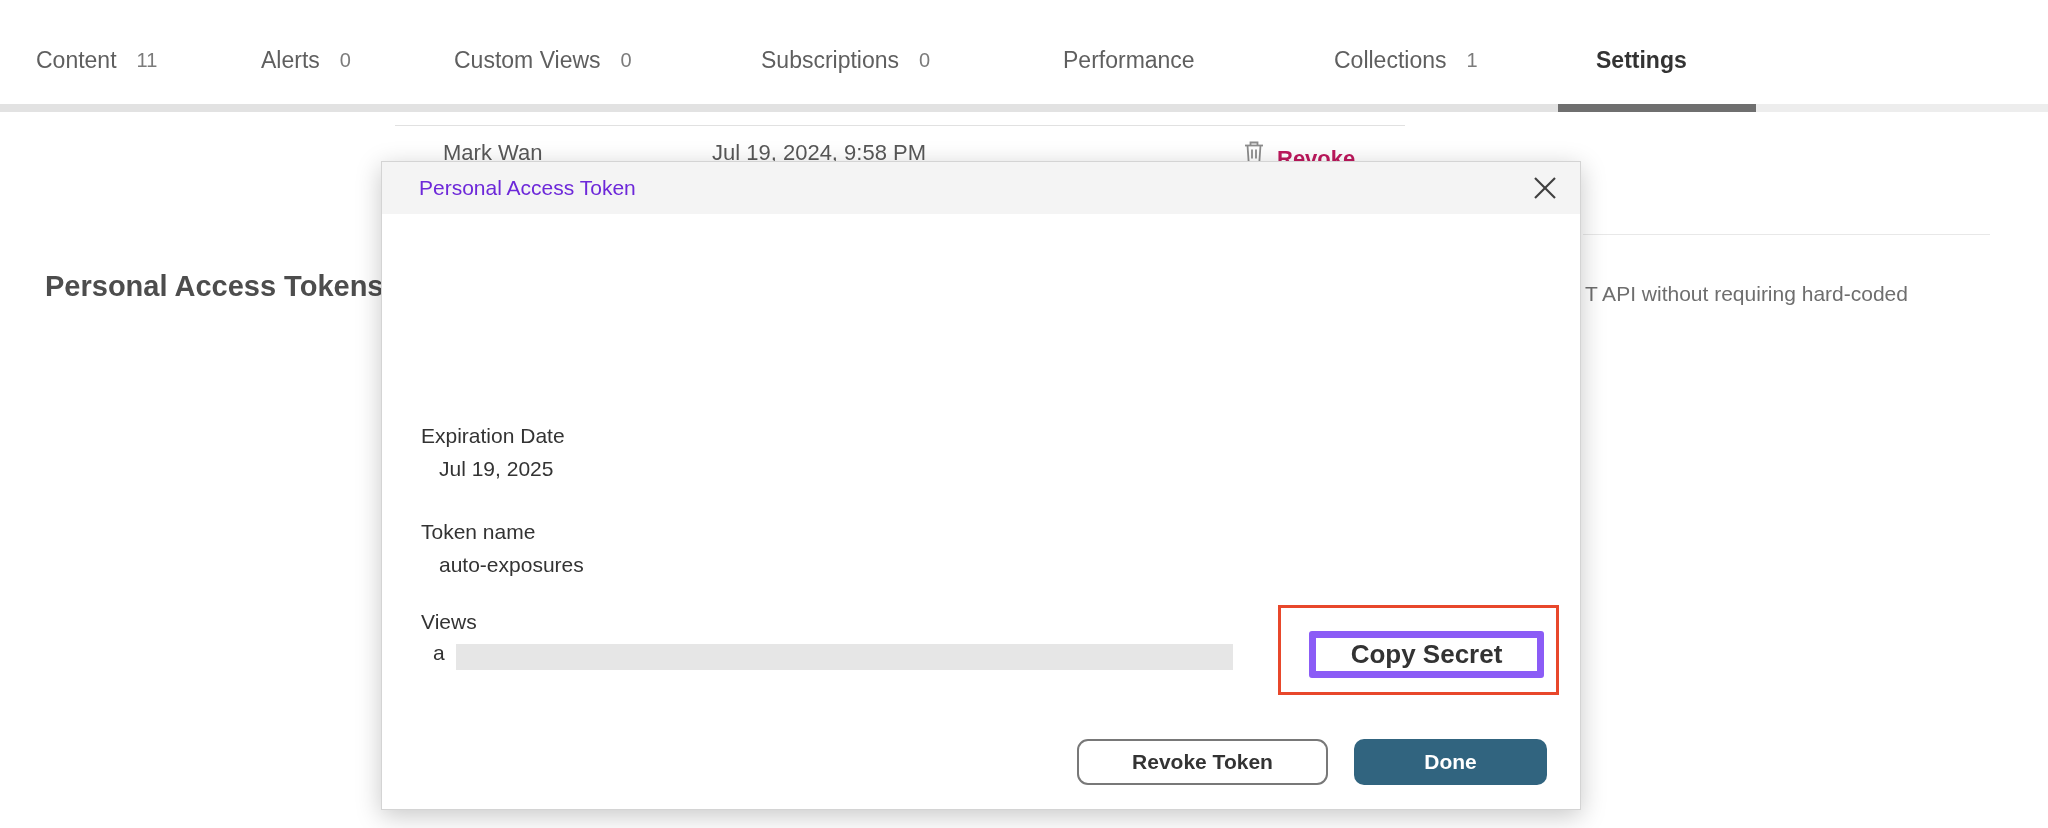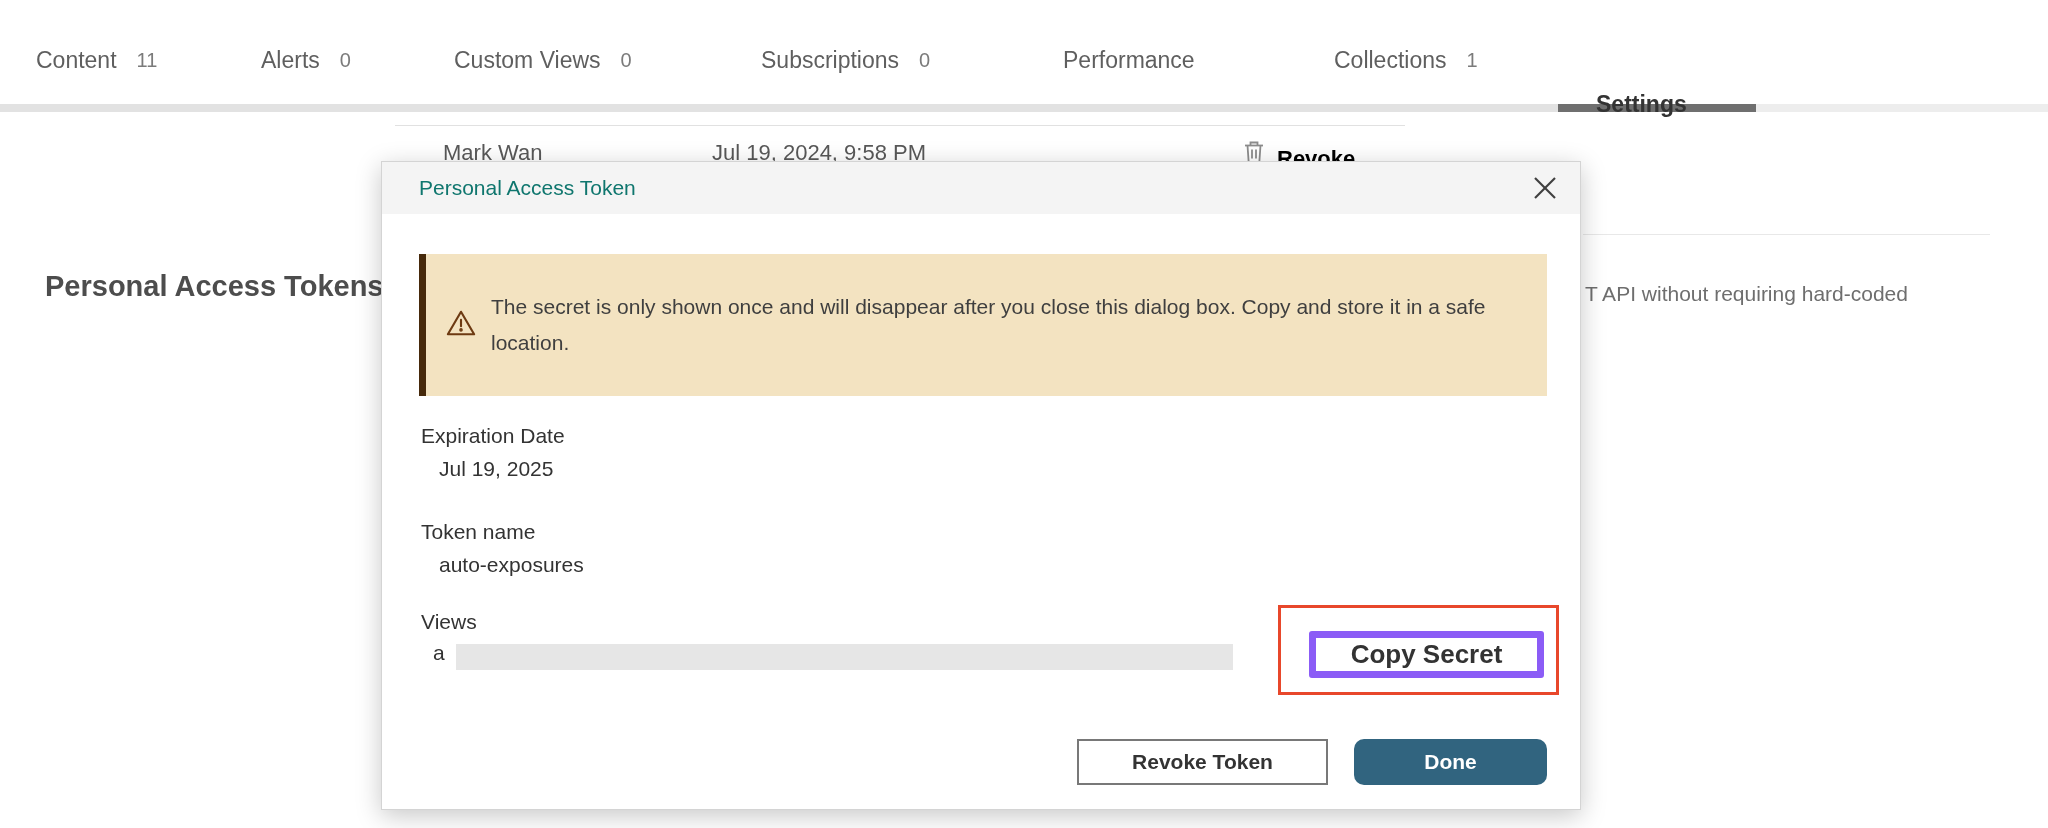--- a/index.html
+++ b/index.html
@@ -6,44 +6,44 @@
   html,body { background:#fff; }
   #app {
     position:relative; width:2048px; height:828px; overflow:hidden;
     font-family:"Liberation Sans", sans-serif; color:#333; background:#fff;
   }
 
   
   .tab { position:absolute; top:47px; display:flex; align-items:center; gap:20px;
          font-size:23px; color:#5f5f5f; cursor:pointer; }
   .tab .count { font-size:20px; color:#7b7b7b; }
-  .tab.active { font-weight:bold; color:#333;margin-top:44px; }
+  .tab.active { font-weight:bold; color:#333; }
   .tab-track { position:absolute; top:104px; left:0; width:2048px; height:8px; background:#e2e2e2; }
   .tab-track-right { position:absolute; top:104px; left:1756px; width:292px; height:8px; background:#ededed; }
   .tab-indicator { position:absolute; top:104px; left:1558px; width:198px; height:8px; background:#6f6f6f; }
 
   
   .bg-row-clip { position:absolute; top:0; left:0; width:2048px; height:163px; overflow:hidden; }
   .bg-row-border { position:absolute; top:125px; left:395px; width:1010px; height:1px; background:#e1e1e1; }
   .bg-owner { position:absolute; top:140px; left:415px; font-size:22px; color:#585858;margin-left:28px; }
   .bg-date  { position:absolute; top:140px; left:712px; font-size:22px; color:#585858; }
   .bg-trash { position:absolute; top:139px; left:1243px; }
-  .bg-revoke{ position:absolute; top:146px; left:1277px; font-size:22px; font-weight:bold; color:#000000; }
+  .bg-revoke{ position:absolute; top:146px; left:1277px; font-size:22px; font-weight:bold; color:#be185d; }
   .section-heading { position:absolute; top:270px; left:45px; font-size:29px; font-weight:bold; color:#4d4d4d; }
   .right-divider { position:absolute; top:234px; left:1583px; width:407px; height:1px; background:#e8e8e8; }
   .right-fragment { position:absolute; top:282px; left:1585px; font-size:21px; color:#6e6e6e; white-space:nowrap; }
 
   
   .dialog {
     position:absolute; left:381px; top:161px; width:1200px; height:649px;
     background:#fff; border:1px solid #d4d4d4;
     box-shadow:0 6px 24px rgba(0,0,0,0.22);
   }
   .dialog-header { position:relative; height:52px; background:#f4f4f4; }
-  .dialog-title { position:absolute; left:37px; top:0; line-height:52px; font-size:21px; color:#0f766e; }
+  .dialog-title { position:absolute; left:37px; top:0; line-height:52px; font-size:21px; color:#6d28d9; }
   .dialog-close { position:absolute; right:22px; top:13px; width:26px; height:26px; cursor:pointer; }
 
   .warn-banner {
     position:absolute; left:37px; top:92px; width:1128px; height:142px;
     background:#f3e3c1; border-left:7px solid #46290b;
     display:flex; align-items:center;
   }
   .warn-icon { flex:0 0 auto; margin-left:20px; }
   .warn-text { margin-left:15px; width:1000px; font-size:21px; line-height:36px; color:#3f3f3f; }
 
@@ -61,21 +61,21 @@
     font-family:"Liberation Sans", sans-serif;
     font-size:26px; font-weight:bold; color:#333; cursor:pointer;
   }
   .annotation-box {
     position:absolute; left:896px; top:443px; width:281px; height:90px;
     border:3px solid #e8472b; pointer-events:none; z-index:5;
   }
 
   .revoke-btn {
     position:absolute; left:695px; top:577px; width:251px; height:46px;
-    background:#fff; border:2px solid #787878; border-radius:0;
+    background:#fff; border:2px solid #787878; border-radius:11px;
     font-family:"Liberation Sans", sans-serif;
     font-size:21px; font-weight:bold; color:#333; cursor:pointer;
   }
   .done-btn {
     position:absolute; left:972px; top:577px; width:193px; height:46px;
     background:#31647f; border:none; border-radius:10px;
     font-family:"Liberation Sans", sans-serif;
     font-size:21px; font-weight:bold; color:#fff; cursor:pointer;
   }
 </style>
@@ -139,30 +139,20 @@
     <div class="dialog-header">
       <div class="dialog-title">Personal Access Token</div>
       <div class="dialog-close">
         <svg width="26" height="26" viewBox="0 0 26 26" stroke="#3f3f3f" stroke-width="2.2">
           <line x1="3" y1="3" x2="23" y2="23"></line>
             <line x1="23" y1="3" x2="3" y2="23"></line>
         </svg>
       </div>
     </div>
 
-    <div class="warn-banner">
-      <span class="warn-icon">
-        <svg width="30" height="28" viewBox="0 0 24 22" fill="none" stroke="#6d3a12" stroke-width="1.7" stroke-linejoin="round" stroke-linecap="round">
-          <path d="M12 2 L22.5 20 H1.5 Z"></path>
-          <line x1="12" y1="8.5" x2="12" y2="13.5"></line>
-          <circle cx="12" cy="16.5" r="0.6" fill="#6d3a12"></circle>
-        </svg>
-      </span>
-      <div class="warn-text">The secret is only shown once and will disappear after you close this dialog box. Copy and store it in a safe location.</div>
-    </div>
 
     <div class="field-label lbl-exp">Expiration Date</div>
     <div class="field-value val-exp">Jul 19, 2025</div>
 
     <div class="field-label lbl-tok">Token name</div>
     <div class="field-value val-tok">auto-exposures</div>
 
     <div class="field-label lbl-sec">Views</div>
     <div class="secret-prefix">a</div>
     <div class="secret-bar"></div>

